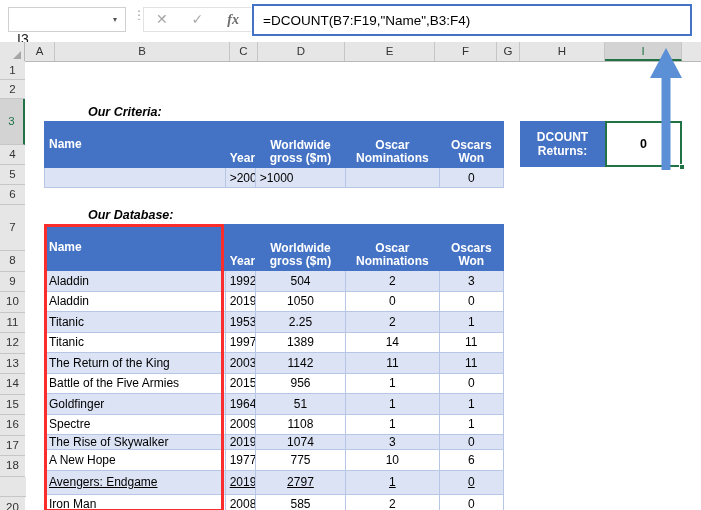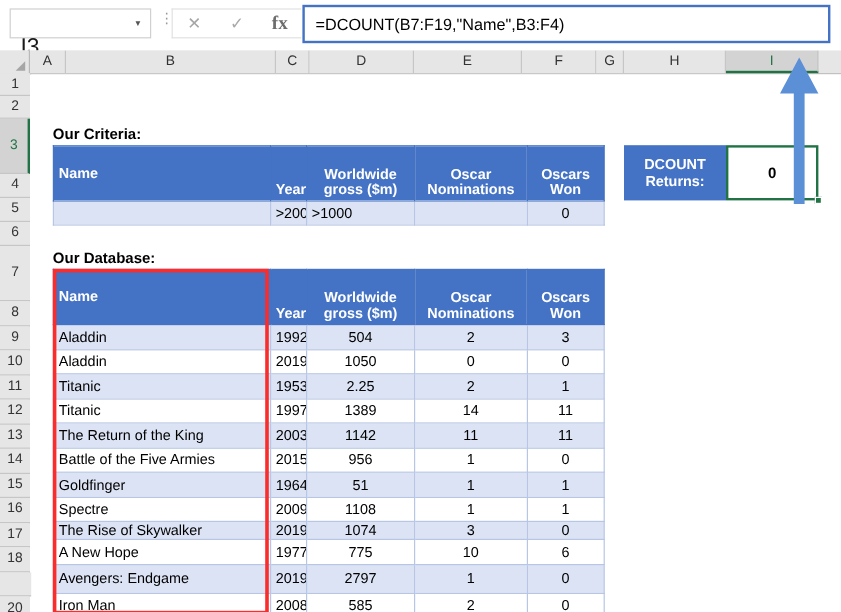--- a/index.html
+++ b/index.html
@@ -32,21 +32,21 @@
     width: 118px; height: 25px;
     border: 1px solid #d0d0d0;
     background: #ffffff;
     box-sizing: border-box;
     display: flex;
     align-items: center;
   }
   #name-box .nb-text {
     flex: 1;
     padding-left: 8px;
-    font-size: 19px;
+    font-size: 14px;
     color: #1a1a1a;
     line-height: 23px;
     white-space: nowrap;
     overflow: hidden;
     margin-top: 40px;
   }
   #name-box .nb-caret {
     width: 20px;
     text-align: center;
     font-size: 8px;
@@ -77,21 +77,22 @@
   .fx-btn {
     width: 30px;
     text-align: center;
     font-size: 14px;
     color: #a6a6a6;
     line-height: 23px;
   }
   .fx-btn.check { color: #a9a9a9; }
   .fx-btn.fxi {
     font-family: "Liberation Serif", serif;
-    font-size: 16px;
+    font-style: italic;
+    font-size: 14px;
     color: #6d6d6d;
     font-weight: bold;
   }
   #formula-input {
     position: absolute;
     left: 252px; top: 4px;
     width: 440px; height: 32px;
     border: 2px solid #4472c4;
     background: #ffffff;
     box-sizing: border-box;
@@ -180,24 +181,26 @@
   #sheet {
     position: absolute;
     left: 26px; top: 20px;
     width: 675px; height: 448px;
     background: #ffffff;
   }
 
   
   .lbl-italic {
     position: absolute;
+    font-style: italic;
     font-weight: bold;
     font-size: 12.5px;
     color: #000000;
     white-space: nowrap;
+    margin-left: 44px;
   }
 
   .xtable {
     position: absolute;
     border-collapse: collapse;
     table-layout: fixed;
     border-spacing: 0;
   }
   .xtable td {
     border: 1px solid #b7c6e4;
@@ -462,21 +465,21 @@
             <td class="ctr">3</td>
             <td class="ctr">0</td>
           </tr>
           <tr class="plain" style="height: 20.5px;">
             <td class="lft">A New Hope</td>
             <td class="lft">1977</td>
             <td class="ctr">775</td>
             <td class="ctr">10</td>
             <td class="ctr">6</td>
           </tr>
-          <tr class="band" style="height: 24px;">
+          <tr class="band" style="height: 24px; text-decoration: underline;">
             <td class="lft">Avengers: Endgame</td>
             <td class="lft">2019</td>
             <td class="ctr">2797</td>
             <td class="ctr">1</td>
             <td class="ctr">0</td>
           </tr>
           <tr class="plain" style="height: 20.5px;">
             <td class="lft">Iron Man</td>
             <td class="lft">2008</td>
             <td class="ctr">585</td>

